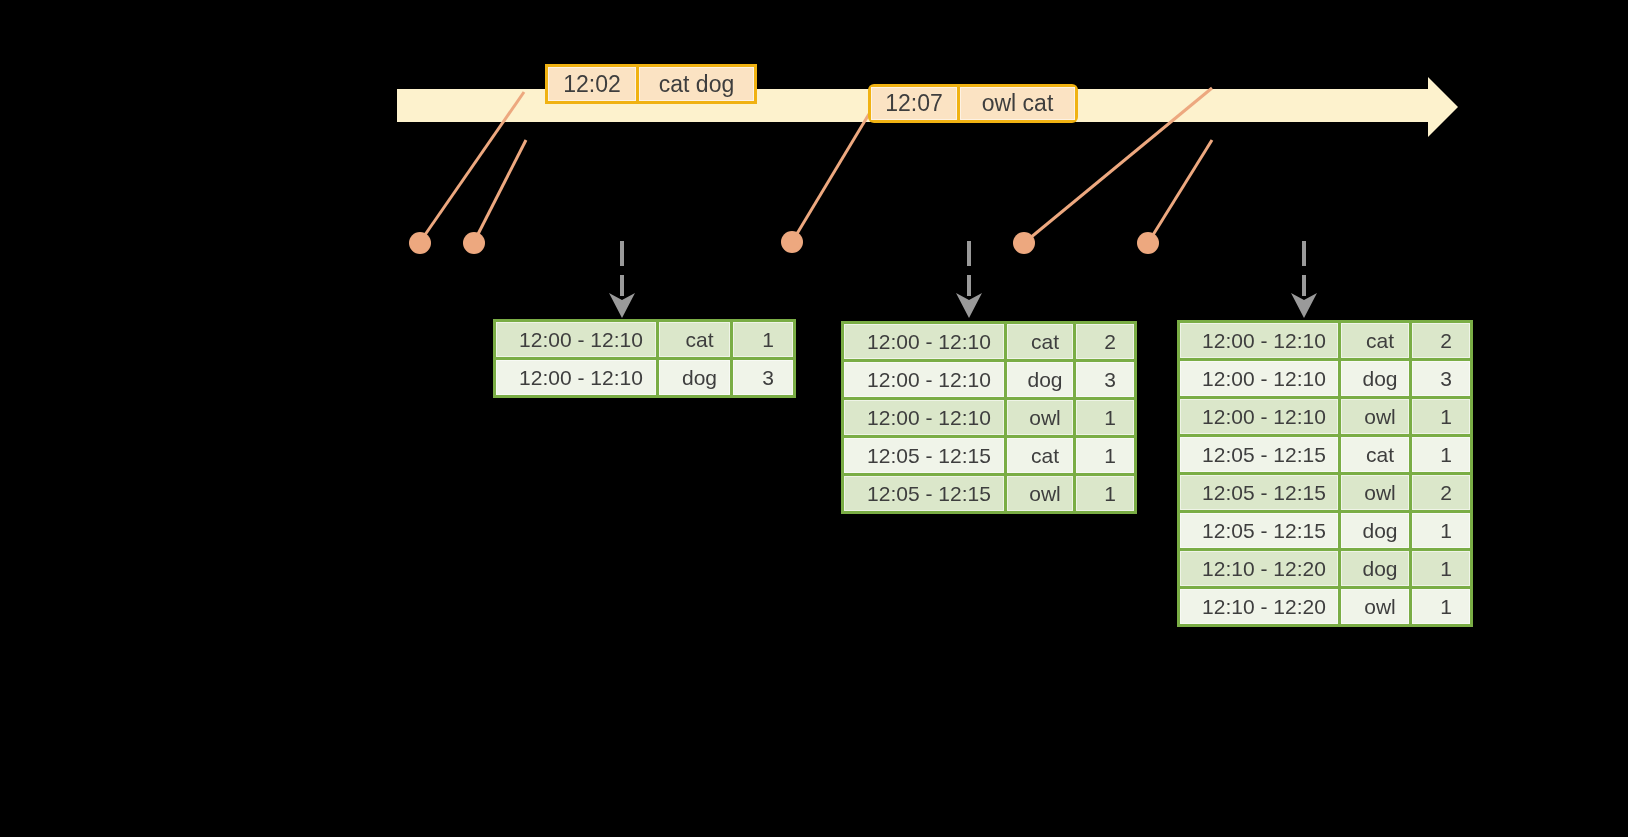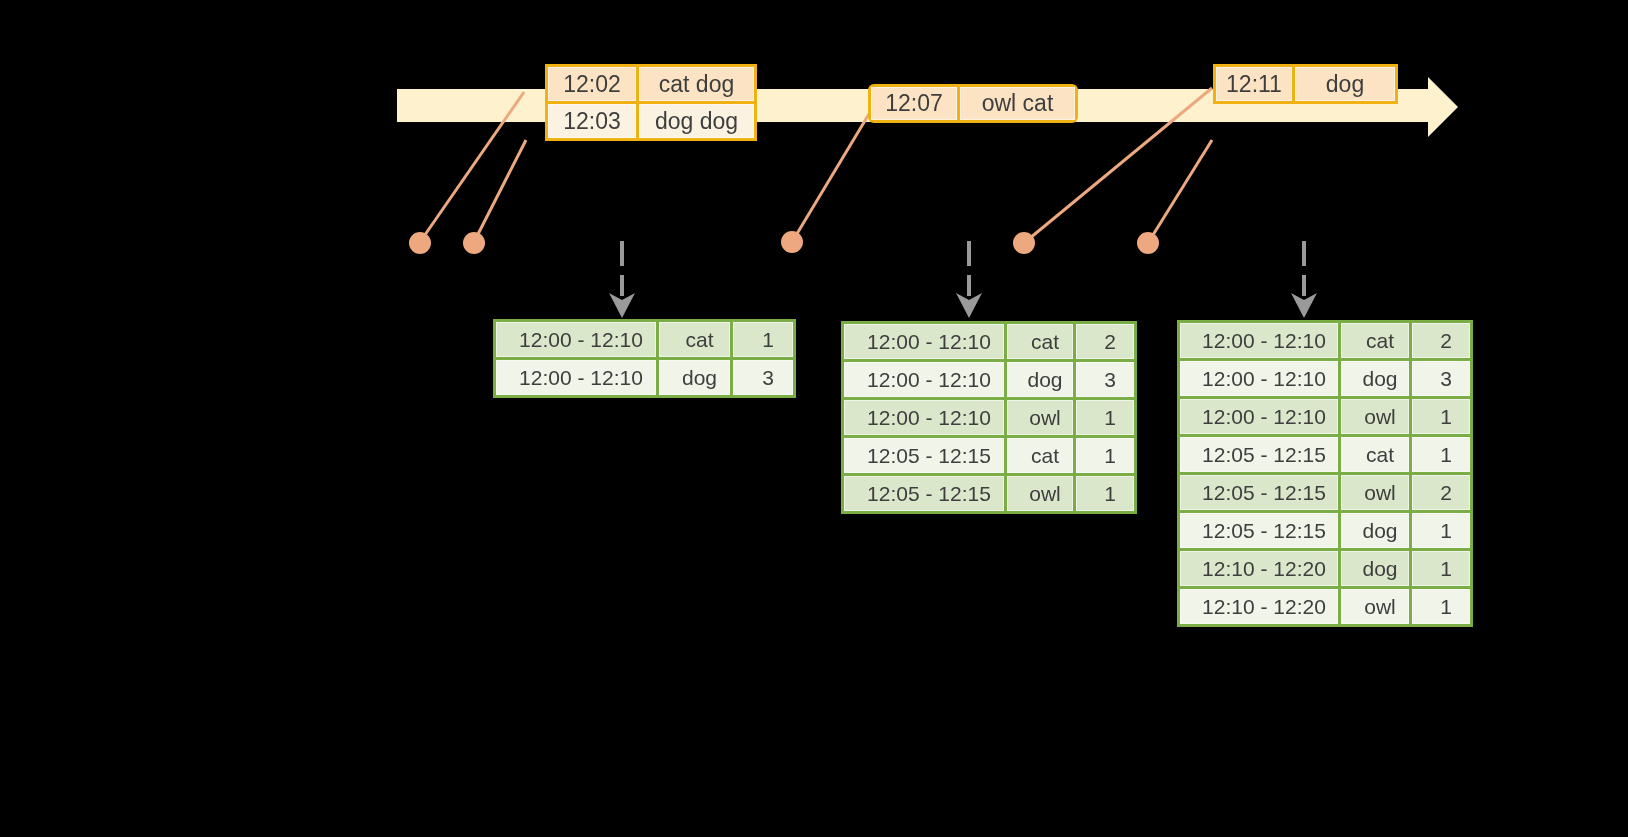--- a/index.html
+++ b/index.html
@@ -72,42 +72,34 @@
       <polygon points="1291,293 1304,318 1317,293 1304,300"></polygon>
     </g>
   </svg>
 
   <table class="etable e1">
     <tbody>
         <tr>
       <td class="c0">12:02</td>
       <td class="c1">cat dog</td>
     </tr>
-    <tr>
-      <td class="c0">12:03</td>
-      <td class="c1">dog dog</td>
-    </tr>
   </tbody>
     </table>
 
   <table class="etable e2">
     <tbody>
         <tr>
       <td class="c0">12:07</td>
       <td class="c1">owl cat</td>
     </tr>
   </tbody>
     </table>
 
   <table class="etable e3">
     <tbody>
-        <tr>
-      <td class="c0">12:11</td>
-      <td class="c1">dog</td>
-    </tr>
   </tbody>
     </table>
 
   <table class="gtable g1">
     <tbody>
         <tr>
       <td class="c0">12:00 - 12:10</td>
       <td class="c1">cat</td>
       <td class="c2">1</td>
     </tr>

